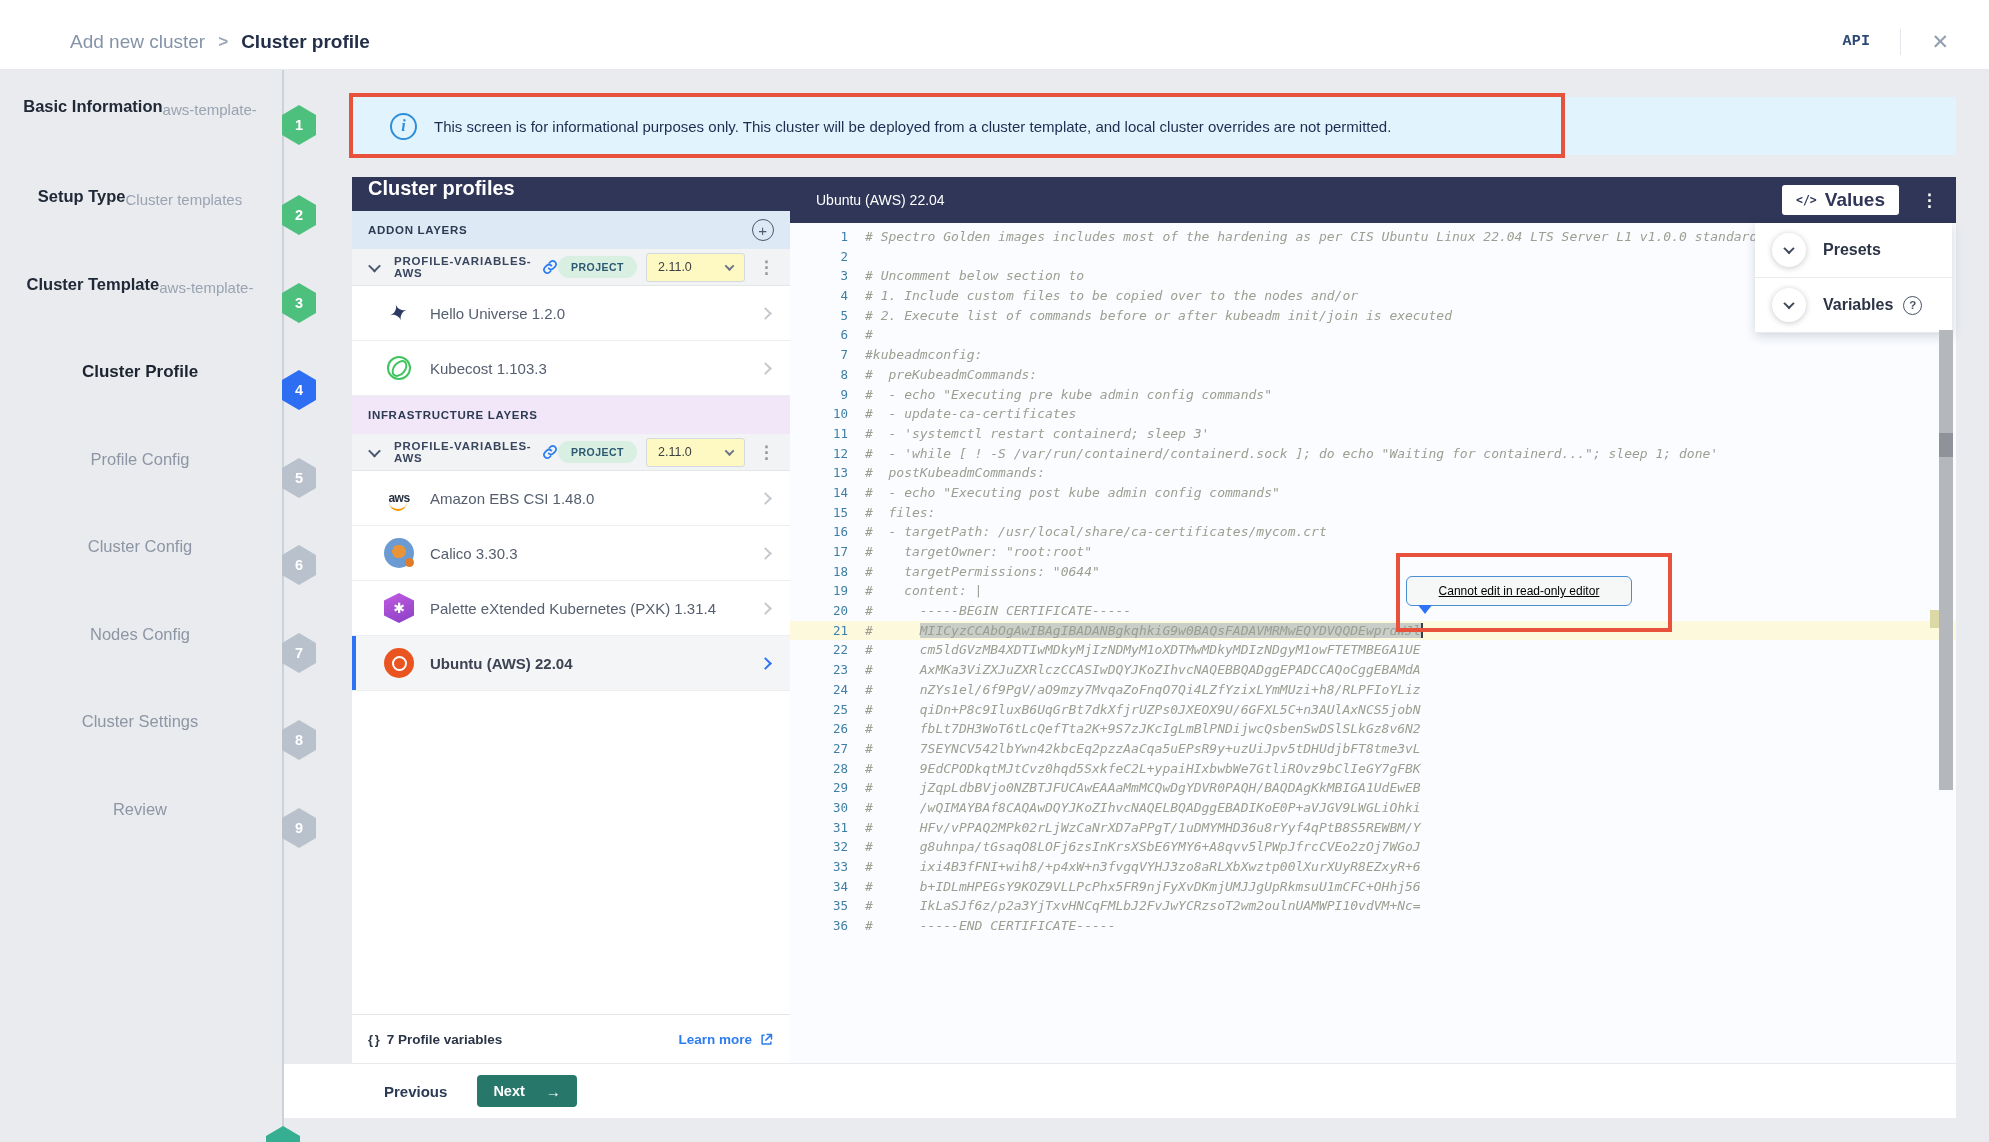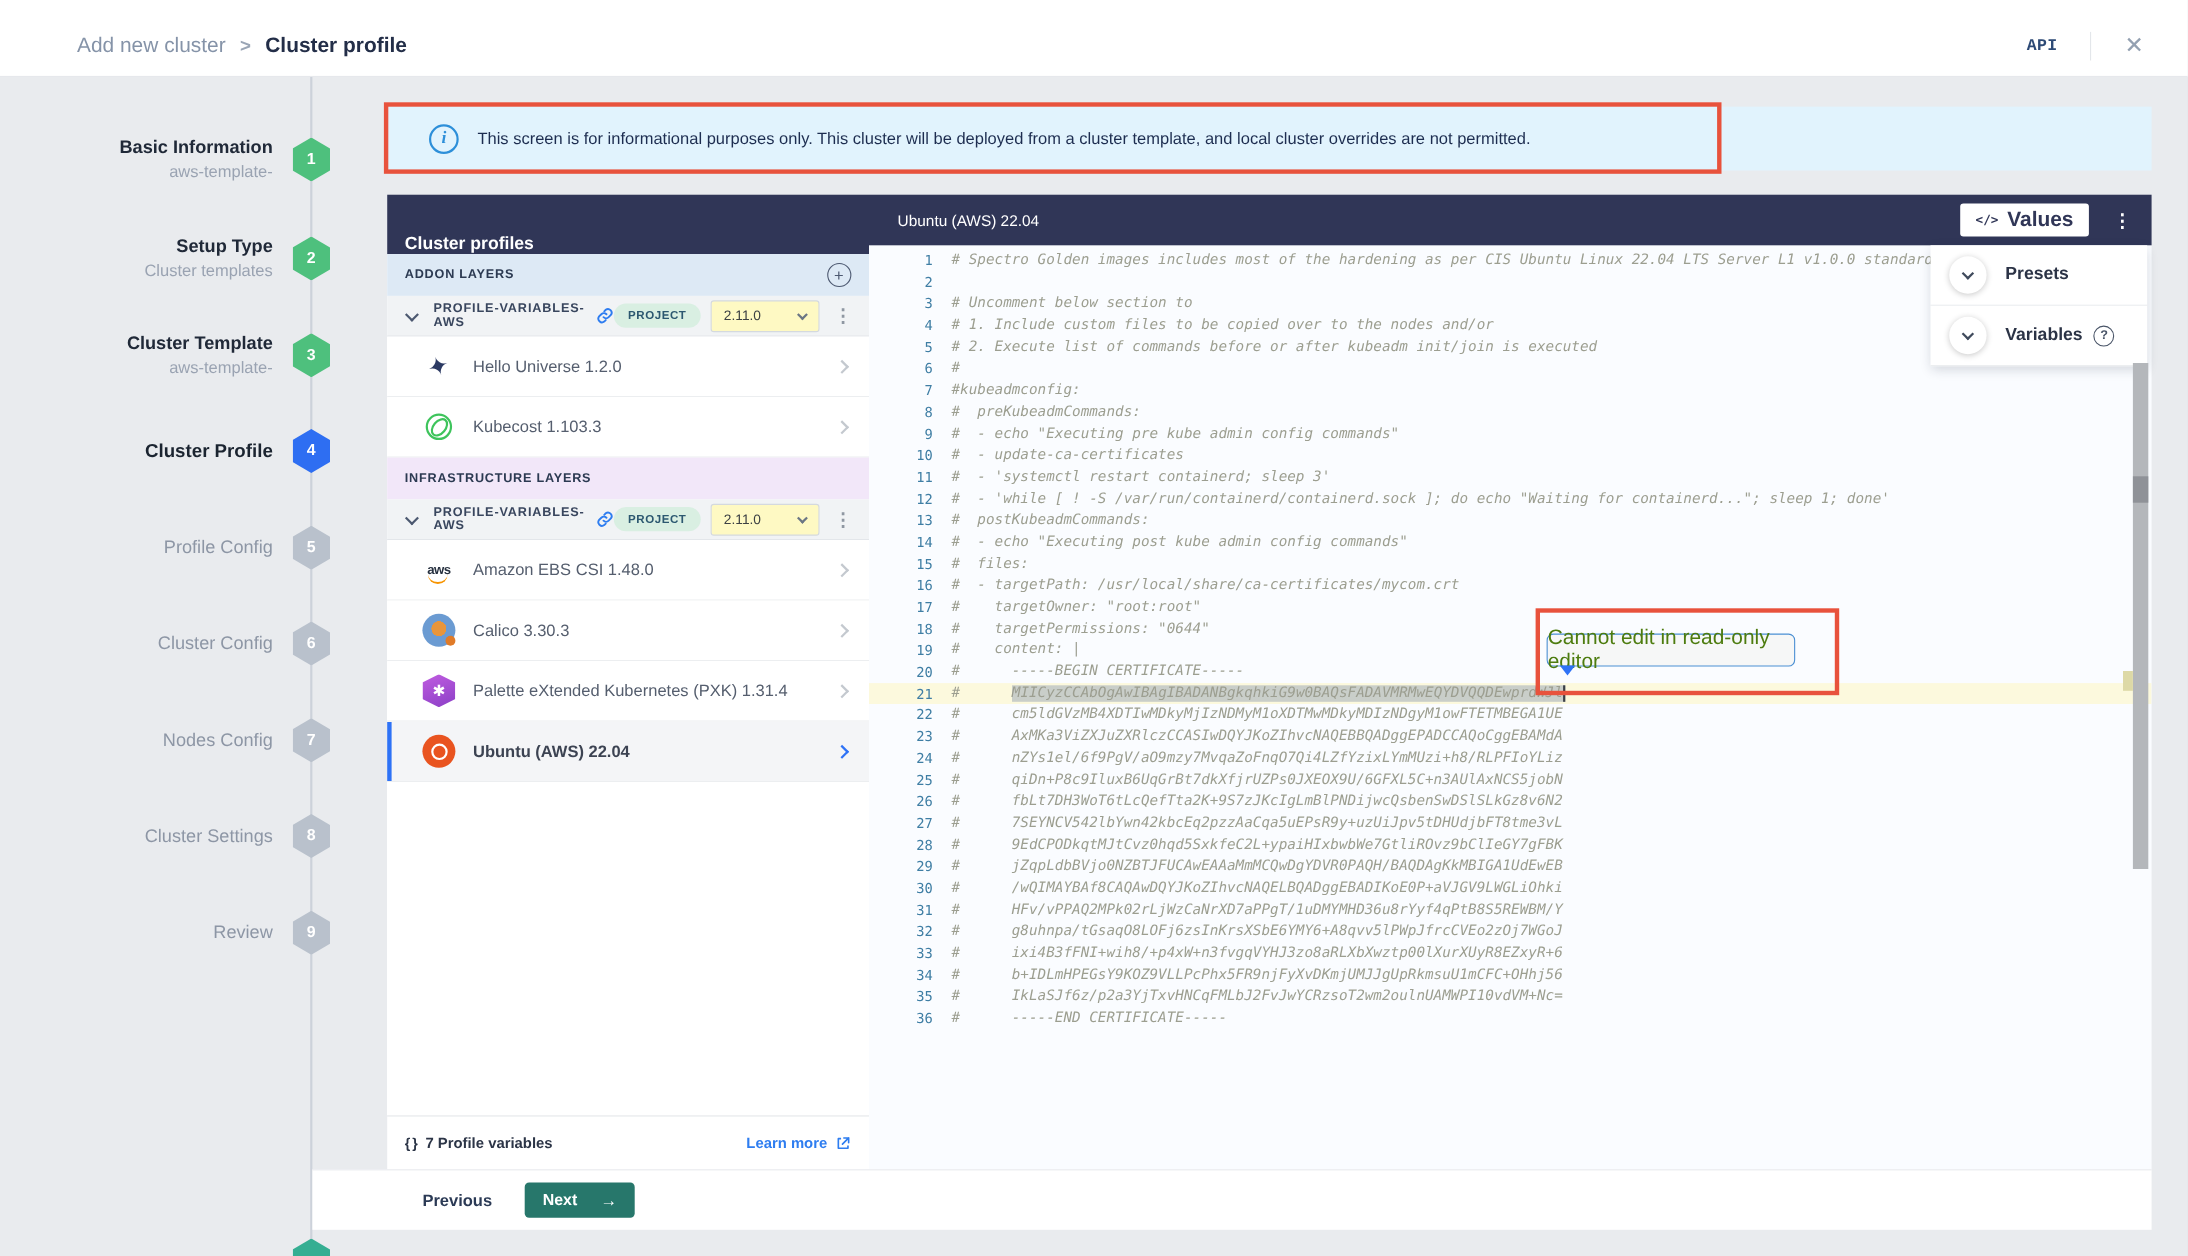--- a/index.html
+++ b/index.html
@@ -13,22 +13,22 @@
   .bc-sep { color:#9aa5b5; font-size:17px; margin:0 13px; font-weight:600; }
   .bc-current { color:#232e48; font-size:19px; font-weight:600; }
   .header-right { margin-left:auto; display:flex; align-items:center; }
   .api-link { color:#2d4a76; font-size:15px; font-weight:700; letter-spacing:.3px; cursor:pointer;font-family:Liberation Mono, monospace; }
   .header-divider { width:1px; height:26px; background:#e3e6ea; margin:0 30px; }
   .close-icon { color:#93a0b1; font-size:21px; cursor:pointer; line-height:1; }
 
   
   .stepper-line { position:absolute; left:282px; top:70px; bottom:0; width:2px; background:#ccd2da; z-index:1; }
   .stepper { position:absolute; left:0; top:0; width:330px; height:1142px; z-index:2; }
-  .step { position:absolute; left:0; width:248px; height:56px; display:flex; flex-direction:column;
-    justify-content:center; text-align:right; cursor:pointer;margin-top:20px; }
+  .step { position:absolute; left:16px; width:248px; height:56px; display:flex; 
+    justify-content:center; text-align:right; cursor:pointer; }
   .step:nth-of-type(1){top:97px} .step:nth-of-type(2){top:187px} .step:nth-of-type(3){top:275px}
   .step:nth-of-type(4){top:362px} .step:nth-of-type(5){top:450px} .step:nth-of-type(6){top:537px}
   .step:nth-of-type(7){top:625px} .step:nth-of-type(8){top:712px} .step:nth-of-type(9){top:800px}
   .step .main { font-size:16.5px; }
   .step .sub { font-size:15px; color:#9aa3b2; margin-top:4px; }
   .step .sub:empty { display:none; }
   .step.done .main { color:#202938; font-weight:600; }
   .step.current .main { color:#1b2430; font-weight:700; font-size:17px; }
   .step.future .main { color:#8d96a5; font-weight:500; }
   .hex { position:absolute; left:266px; top:50%; transform:translateY(-50%); width:34px; height:40px;
@@ -47,22 +47,22 @@
     display:flex; align-items:center; justify-content:center; font-family:"Liberation Serif", serif;
     font-style:italic; font-size:16px; font-weight:700; flex:none; }
   .banner-text { margin-left:17px; color:#1d2d50; font-size:15px; font-weight:500; }
   .annotation { position:absolute; border:4px solid #e8523c; z-index:50; pointer-events:none; }
   .banner-annotation { left:349px; top:93px; width:1216px; height:65px; }
   .tooltip-annotation { left:1396px; top:553px; width:276px; height:79px; }
 
   
   .profiles { position:absolute; left:352px; top:177px; width:438px; height:886px; background:#ffffff;
     display:flex; flex-direction:column; z-index:4; }
-  .panel-header { height:54px; background:#303657; color:#fff; display:flex; align-items:flex-end;
-    padding:0 16px; font-size:16px; font-weight:600; flex:none; }
+  .panel-header { height:34px; background:#303657; color:#fff; display:flex; align-items:flex-start;
+    padding:0 16px; font-size:20px; font-weight:600; flex:none; }
   .section-bar { height:38px; display:flex; align-items:center; justify-content:space-between;
     padding:0 16px; font-size:11.5px; font-weight:700; letter-spacing:.7px; color:#2c3a52; flex:none; }
   .section-bar.addon { background:#dde9f5; }
   .section-bar.infra { background:#f2e7f9; }
   .plus-circle { width:22px; height:22px; border:1.5px solid #4c5870; border-radius:50%; color:#4c5870;
     display:flex; align-items:center; justify-content:center; font-size:15px; font-weight:500; cursor:pointer; }
   .group-row { height:37px; background:#f1f3f5; border-bottom:1px solid #e3e6ea; display:flex;
     align-items:center; padding:0 12px 0 18px; flex:none; cursor:pointer; }
   .chev-down { width:9px; height:9px; border-right:2px solid #4c5870; border-bottom:2px solid #4c5870;
     transform:rotate(45deg) translate(-1px,-1px); flex:none; }
@@ -125,21 +125,21 @@
   .code-line { height:19.7px; line-height:19.7px; display:flex; white-space:pre; }
   .ln { width:58px; text-align:right; color:#3f7ea4; font-size:12.5px; flex:none; }
   .ct { margin-left:17px; color:#9c9e90; font-style:italic; }
   .code-line.hl { background:#fcf9dd; }
   .sel { background:#c9cec9; border-right:2px solid #3b3f46; }
   .code-line:not(.hl) .sel { background:none; border:none; }
 
   
   .tooltip { position:absolute; left:1406px; top:576px; width:226px; height:30px; background:#f6f7f7;
     border:1px solid #4a8fd3; border-radius:6px; display:flex; align-items:center; justify-content:center;
-    font-size:19px; color:#4d7c0f; z-index:40; }
+    font-size:12px; color:#000000; z-index:40;text-decoration:underline; }
   .tooltip::after { content:""; position:absolute; left:11px; top:100%; width:0; height:0;
     border-left:7px solid transparent; border-right:7px solid transparent; border-top:9px solid #2e72f6; }
 
   
   .scroll-thumb { position:absolute; left:1939px; top:330px; width:14px; height:460px; background:#b4b7bb; z-index:31; }
   .scroll-thumb-dark { position:absolute; left:1939px; top:433px; width:14px; height:24px; background:#8f9298; z-index:32; }
   .scroll-marker { position:absolute; left:1930px; top:610px; width:9px; height:18px; background:#ddd9a6; z-index:31; }
 
   
   .side-panel { position:absolute; left:1755px; top:223px; width:197px; z-index:30;

